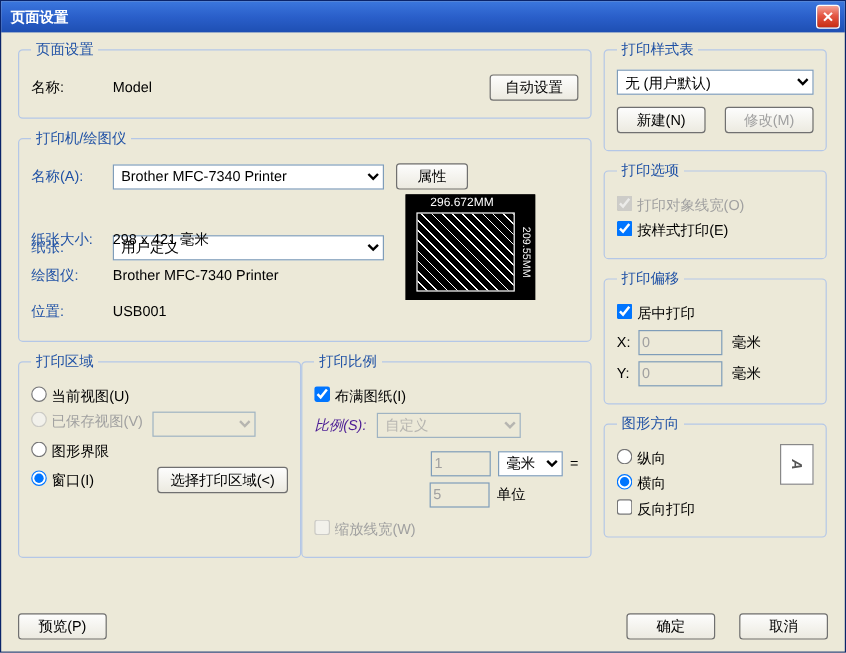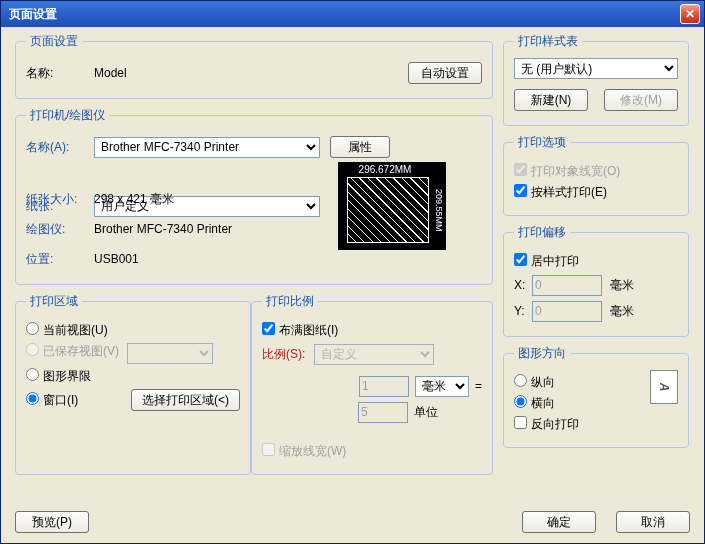--- a/index.html
+++ b/index.html
@@ -7,21 +7,21 @@
   .window { width: 705px; height: 544px; background: #ece9d8; display: flex; flex-direction: column; border: 1px solid #0a246a; }
   .titlebar { height: 26px; background: linear-gradient(to bottom, #3b77dd 0%, #2a5fca 50%, #1e4fb3 100%); display: flex; align-items: center; justify-content: space-between; padding: 0 4px 0 8px; color: #fff; font-weight: bold; font-size: 13px; }
   .close-btn { width: 20px; height: 20px; background: linear-gradient(to bottom, #f5a396 0%, #e45643 45%, #c62b12 100%); border: 1px solid #fff; border-radius: 3px; display: flex; align-items: center; justify-content: center; color: #fff; font-weight: bold; cursor: pointer; }
   .content { flex: 1; padding: 10px 12px 8px 12px; position: relative; }
   .col-left { position: absolute; left: 14px; top: 6px; width: 478px; }
   .col-right { position: absolute; left: 502px; top: 6px; width: 186px; }
   fieldset { border: 1px solid #b4c7e7; border-radius: 4px; margin: 0 0 8px 0; padding: 8px 10px 10px 10px; }
   legend { color: #1f51a5; padding: 0 4px; }
   .row { display: flex; align-items: center; margin: 4px 0; min-height: 22px; }
   .lbl { width: 68px; color: #1f51a5; }
-  .lbl2 { width: 52px; color: #b91c1c; }
+  .lbl2 { width: 52px; color: #4c1d95; font-style: italic; }
   .val { color: #000; }
   button.btn { height: 22px; padding: 0 10px; background: linear-gradient(to bottom,#fdfdfd,#eceae0); border: 1px solid #707070; border-radius: 3px; cursor: pointer; min-width: 74px; }
   button.btn:disabled { color: #a0a0a0; cursor: default; }
   select, input[type=text] { height: 21px; border: 1px solid #7f9db9; background: #fff; padding: 0 2px; }
   select:disabled, input:disabled { background: #ece9d8; color: #a0a0a0; }
   input[type=radio], input[type=checkbox] { margin: 0 4px 0 0; vertical-align: middle; }
   label.opt { display: flex; align-items: flex-start; margin: 4px 0; cursor: pointer; }
   label.opt.disabled { color: #a0a0a0; cursor: default; }
   .preview-box { width: 108px; height: 88px; background: #000; border: 1px solid #000; position: relative; }
   .preview-inner { position: absolute; left: 8px; top: 14px; right: 16px; bottom: 6px; border: 1px solid #fff; background: repeating-linear-gradient(45deg, #000 0 5px, #fff 5px 6px); }
@@ -131,21 +131,21 @@
           <div class="row" style="justify-content:flex-end;gap:6px;margin-top:10px">
             <input type="text" disabled="" style="width: 50px;" value="1">
             <select style="width:54px"><option>毫米</option></select>
             <span>=</span>
           </div>
           <div class="row" style="justify-content:flex-end;gap:6px">
             <input type="text" disabled="" style="width: 50px;" value="5">
             <span style="width:54px">单位</span>
             <span style="width:8px"></span>
           </div>
-          <label class="opt disabled" style="margin-top:20px">
+          <label class="opt disabled" style="margin-top:10px">
               <input type="checkbox" disabled="" style="">
               <span>缩放线宽(W)</span>
             </label>
         </fieldset>
       </div>
 
     </div>
 
     <div class="col-right">
 

